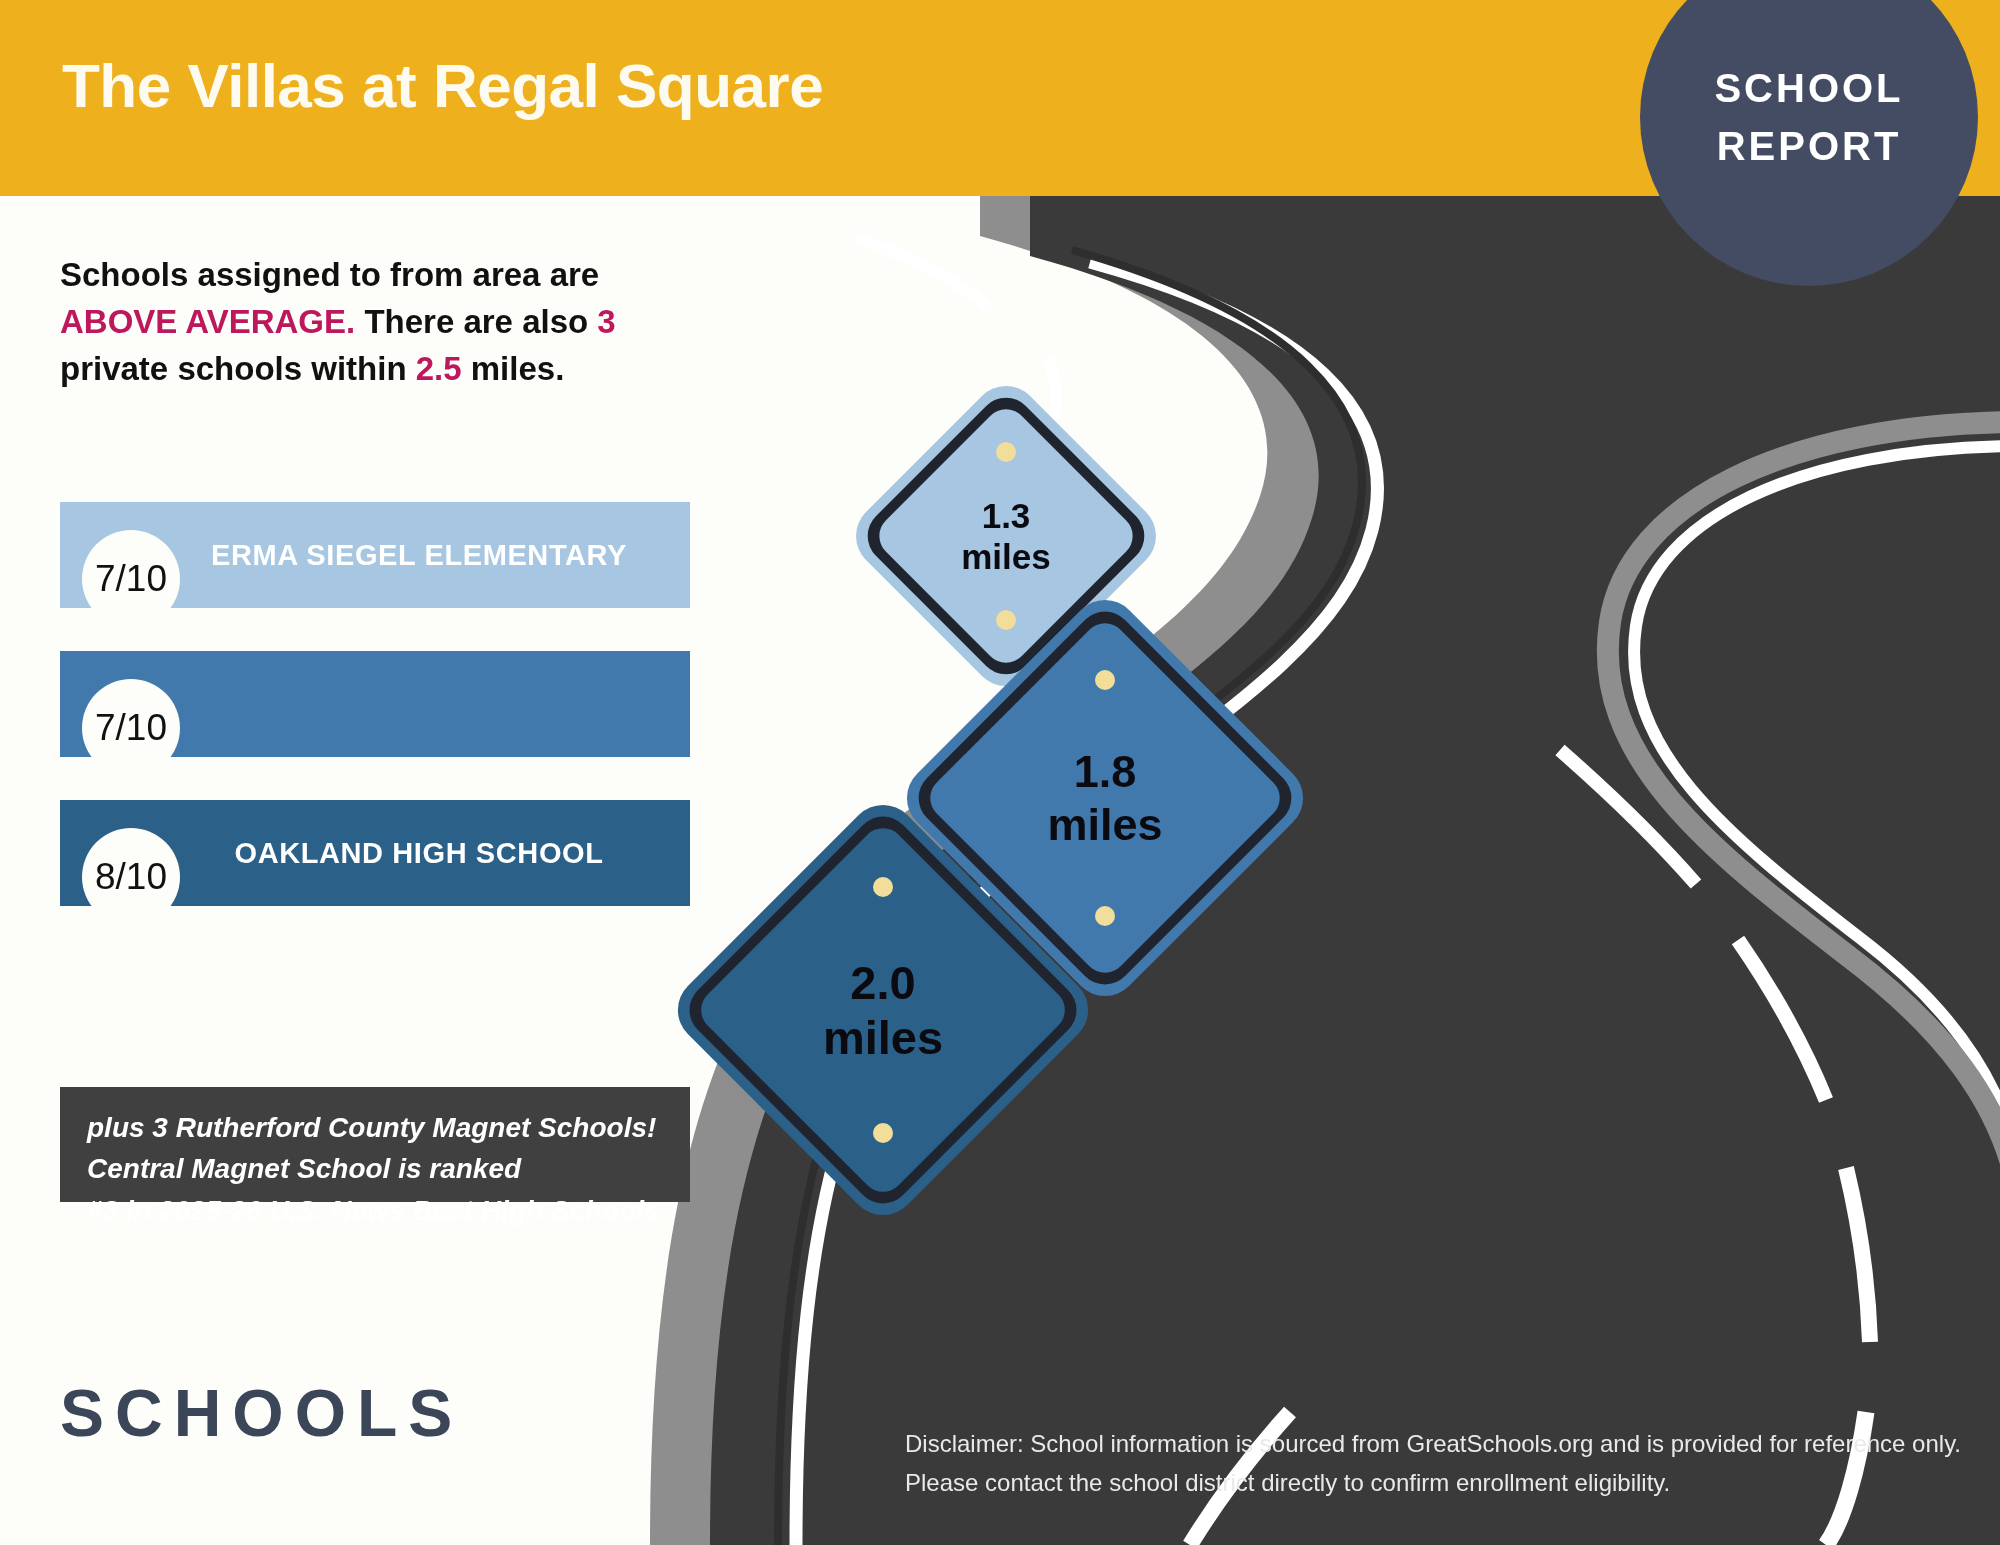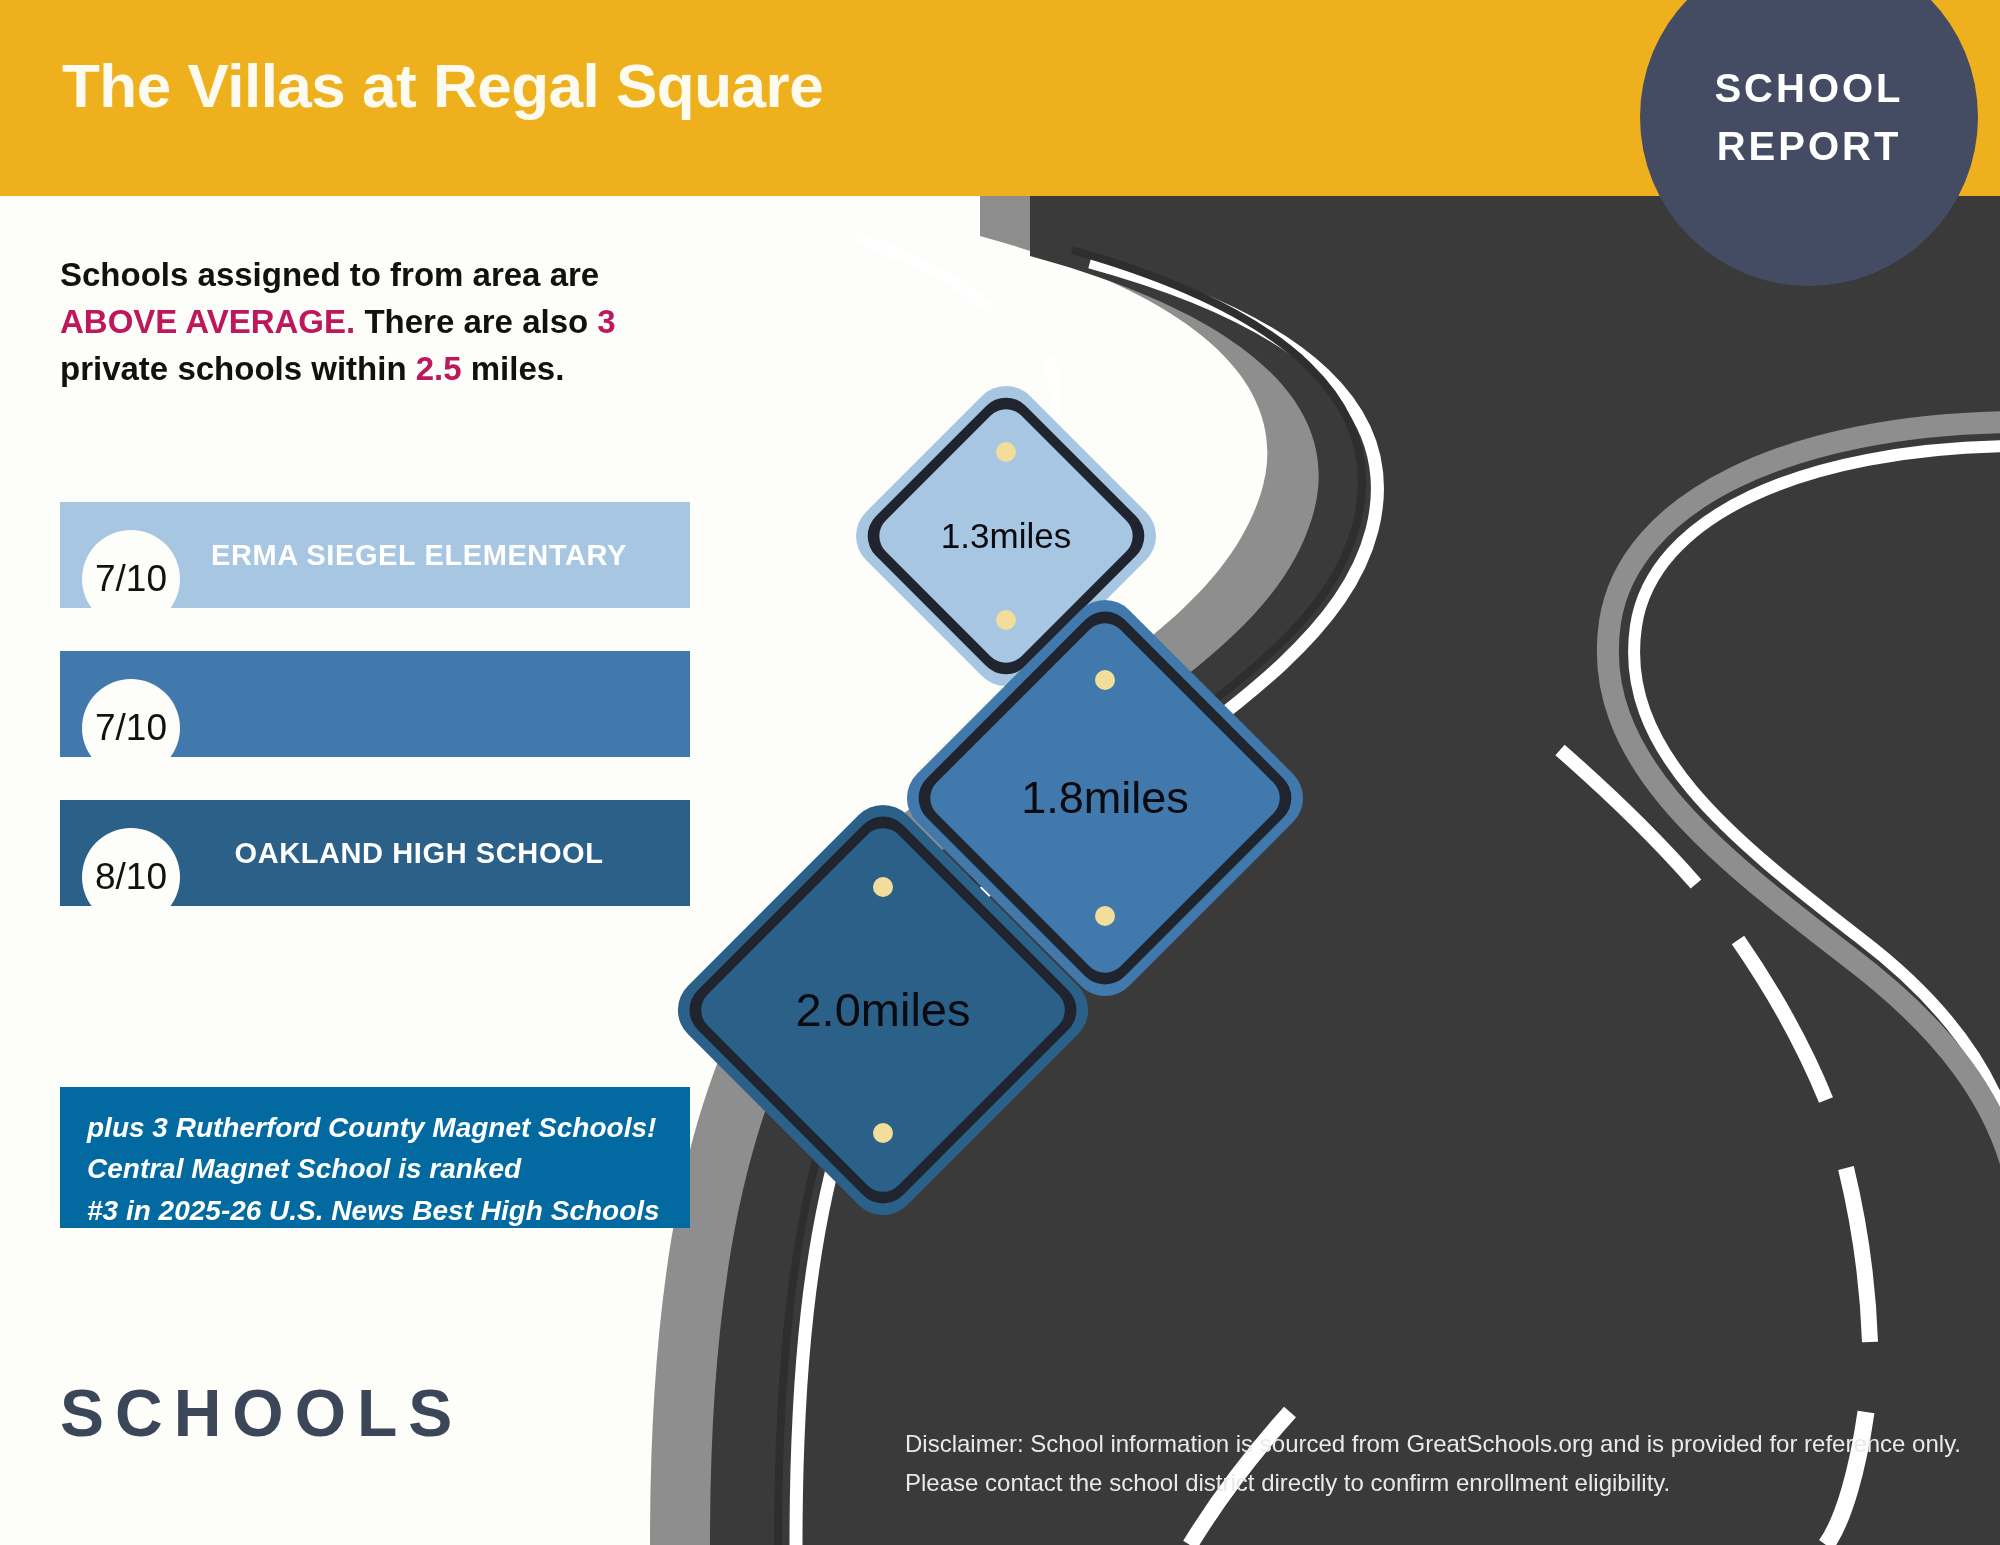--- a/index.html
+++ b/index.html
@@ -128,22 +128,22 @@
     font-weight: normal;
     color: #111111;
     box-sizing: border-box;
   }
 
   .magnet {
     position: absolute;
     left: 60px;
     top: 1087px;
     width: 630px;
-    height: 141px;
-    background: #0369a1;
+    height: 115px;
+    background: #404040;
     z-index: 10;
     box-sizing: border-box;
     padding: 20px 0 0 27px;
   }
   .magnet-line {
     color: #ffffff;
     font-size: 28px;
     font-weight: bold;
     font-style: italic;
     line-height: 1.48;
@@ -185,25 +185,25 @@
     background: #20242e;
   }
   .sign-plate.face {
     inset: 20px;
     border-radius: 22px;
   }
   .sign-text {
     position: absolute;
     inset: 0;
     display: flex;
-    flex-direction: row;
+    flex-direction: column;
     align-items: center;
     justify-content: center;
     color: #0a0a10;
-    font-weight: normal;
+    font-weight: bold;
     line-height: 1.18;
     z-index: 3;
   }
   .rivet {
     position: absolute;
     width: 20px;
     height: 20px;
     border-radius: 50%;
     background: #f3dd9a;
     left: 50%;

